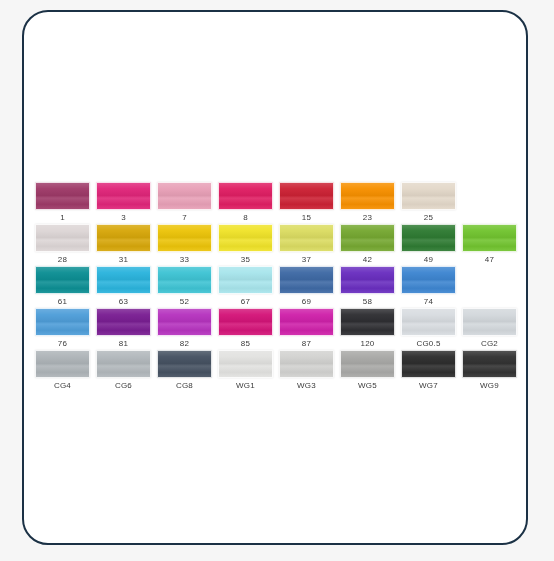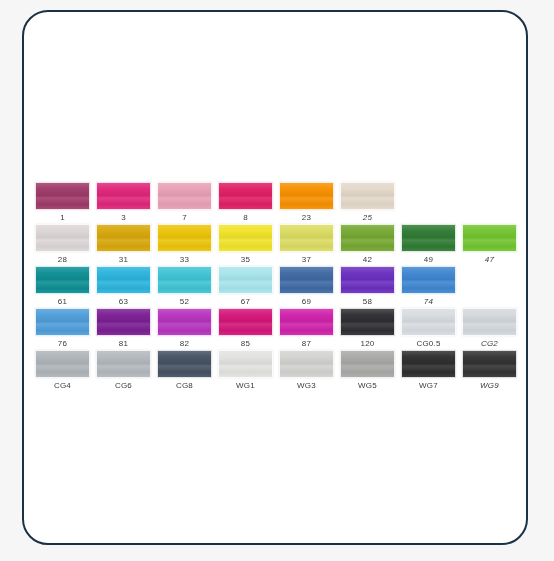--- a/index.html
+++ b/index.html
@@ -51,21 +51,21 @@
     height: 42px;
   }
 
   .swatch-cell {
     width: 55px;
     margin-right: 6px;
     display: flex;
     flex-direction: column;
     align-items: center;
   }
-  .swatch-cell:last-child { margin-right: 0; font-style: italic; }
+  .swatch-cell:last-child { margin-right: 0; }
 
   .swatch-chip {
     width: 55px;
     height: 28px;
     box-sizing: border-box;
     border: 1px solid rgba(255,255,255,0.85);
     box-shadow: 0 0 2px rgba(0,0,0,0.10);
     position: relative;
     overflow: hidden;
   }
@@ -113,20 +113,24 @@
           </div>
           <div class="swatch-cell">
             <div class="swatch-chip" style="background: rgb(232, 160, 183);"></div>
             <div class="swatch-label">7</div>
           </div>
           <div class="swatch-cell">
             <div class="swatch-chip" style="background: rgb(224, 31, 100);"></div>
             <div class="swatch-label">8</div>
           </div>
           <div class="swatch-cell">
+            <div class="swatch-chip" style="background: rgb(204, 34, 53);"></div>
+            <div class="swatch-label">15</div>
+          </div>
+          <div class="swatch-cell">
             <div class="swatch-chip" style="background: rgb(247, 144, 0);"></div>
             <div class="swatch-label">23</div>
           </div>
           <div class="swatch-cell">
             <div class="swatch-chip" style="background: rgb(227, 216, 201);"></div>
             <div class="swatch-label">25</div>
           </div>
         </div>
         <div class="swatch-row">
           <div class="swatch-cell">

